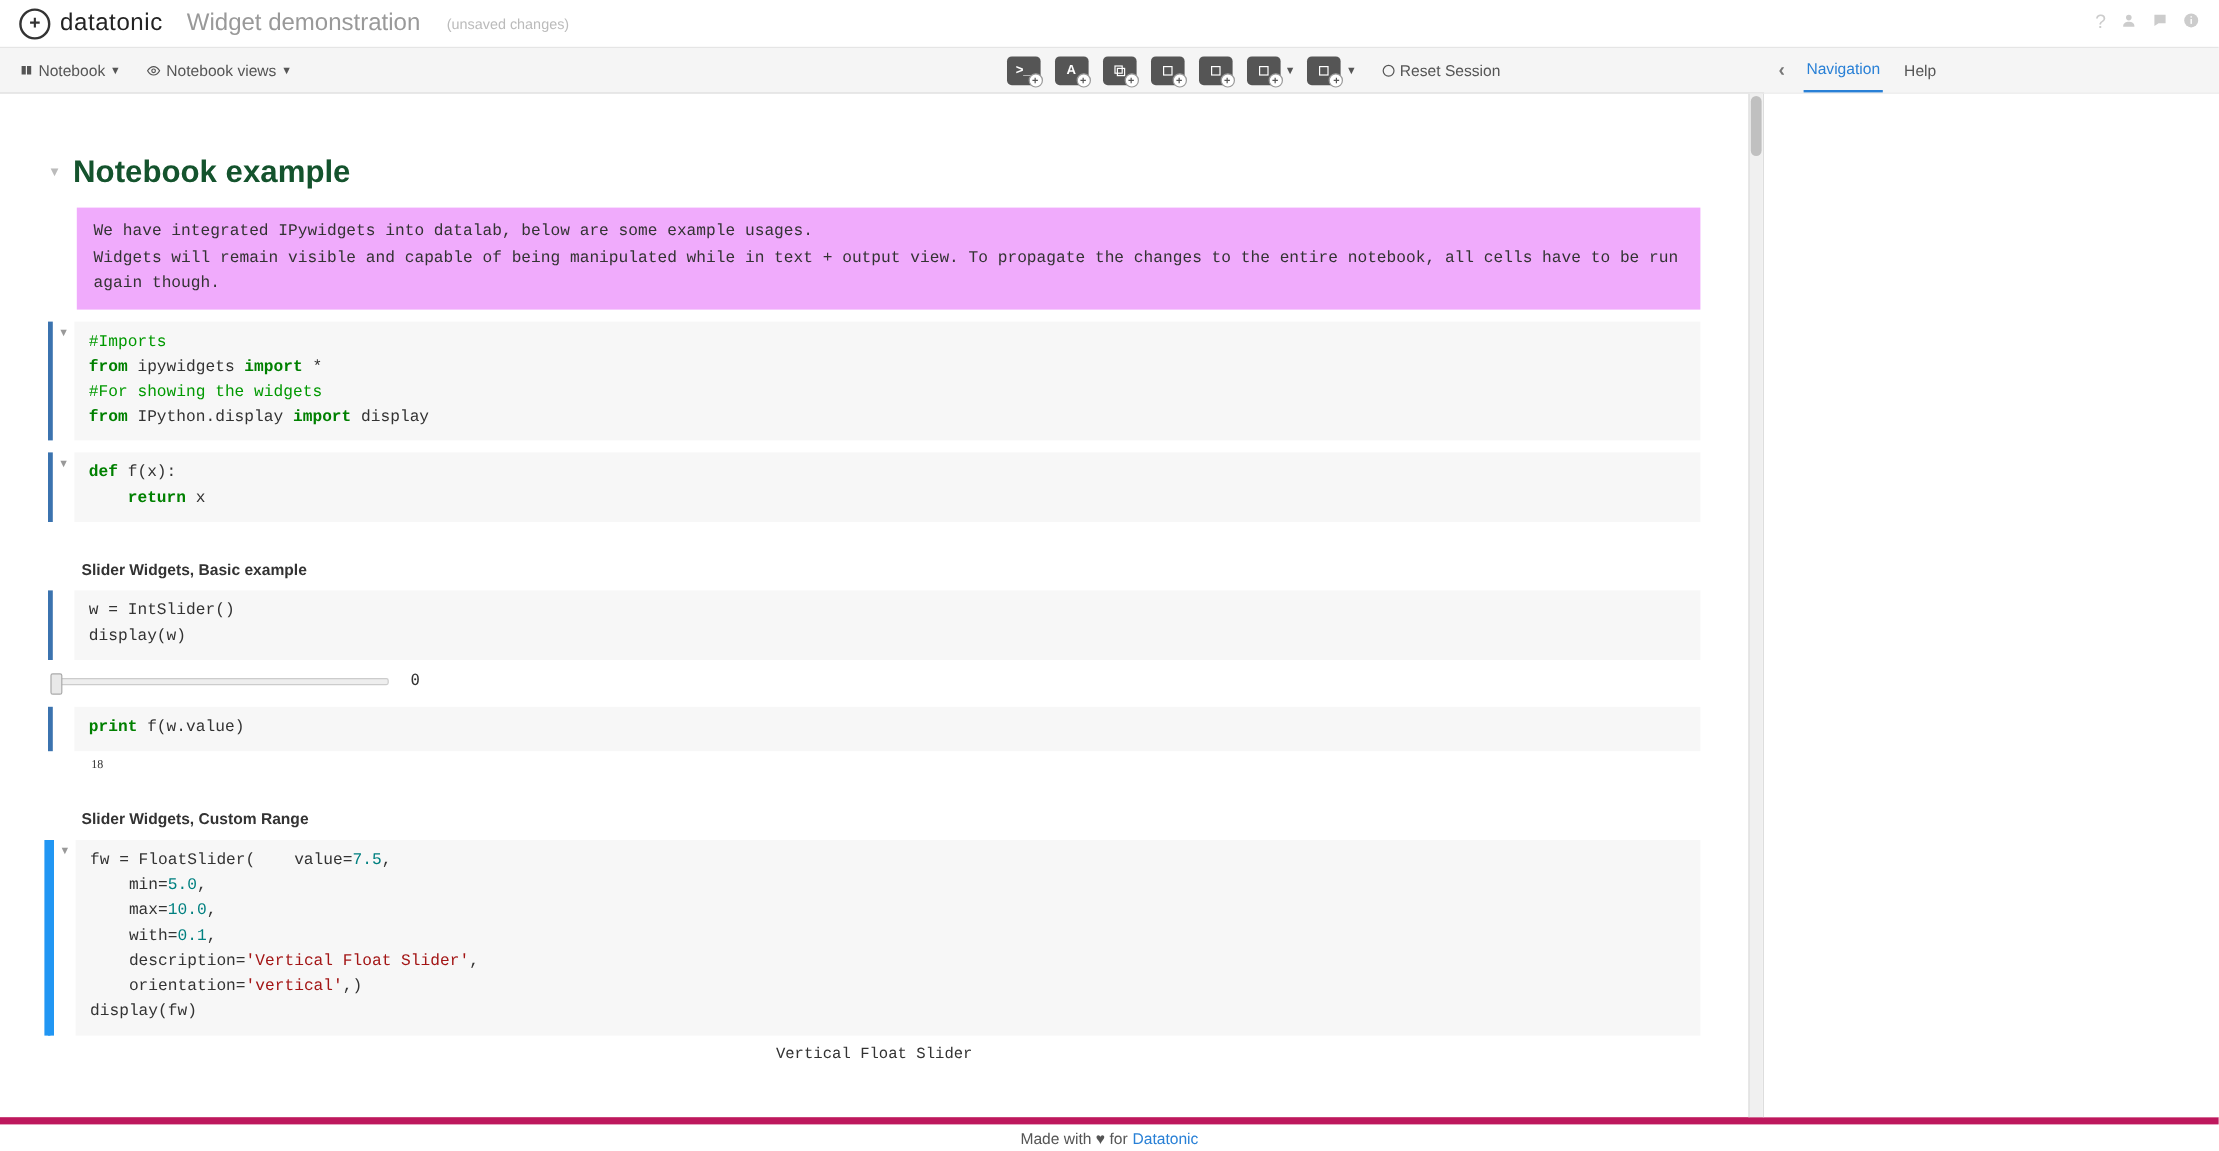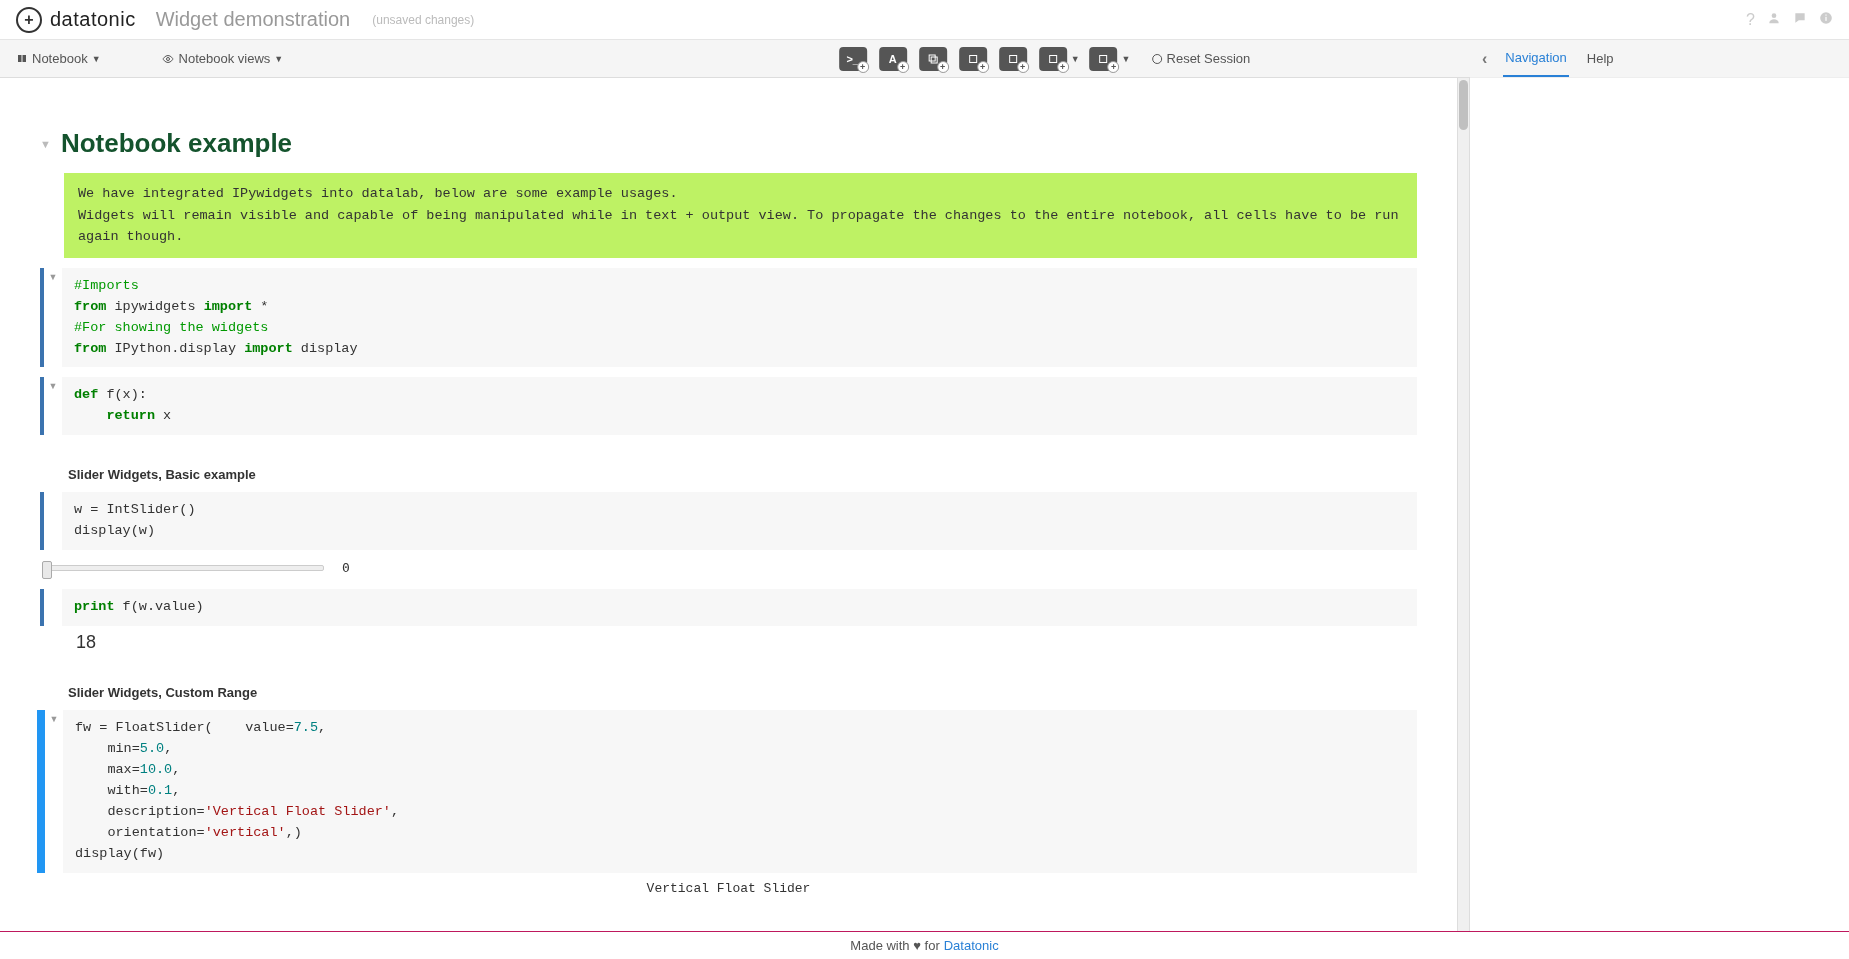--- a/index.html
+++ b/index.html
@@ -7,21 +7,21 @@
   
   .top-header { height: 40px; display: flex; align-items: center; padding: 0 16px; border-bottom: 1px solid #e5e5e5; }
   .logo-group { display: flex; align-items: center; gap: 8px; }
   .logo-circle { width: 26px; height: 26px; border: 2px solid #333; border-radius: 50%; display: flex; align-items: center; justify-content: center; font-weight: bold; font-size: 16px; }
   .logo-text { font-size: 20px; font-weight: 300; letter-spacing: 0.5px; color: #222; }
   .doc-title { margin-left: 20px; color: #999; font-size: 20px; }
   .doc-status { margin-left: 22px; color: #bbb; font-size: 12px; }
   .header-icons { margin-left: auto; display: flex; gap: 12px; color: #ccc; font-size: 16px; }
   .header-icons span { cursor: pointer; }
   
-  .toolbar { height: 38px; background: #f5f5f5; border-bottom: 1px solid #ddd; display: flex; align-items: center; padding: 0 16px; font-size: 13px; color: #555; position: relative; gap: 40px; }
+  .toolbar { height: 38px; background: #f5f5f5; border-bottom: 1px solid #ddd; display: flex; align-items: center; padding: 0 16px; font-size: 13px; color: #555; position: relative; }
   .tb-dropdown { display: flex; align-items: center; gap: 4px; cursor: pointer; margin-right: 20px; }
   .tb-dropdown .caret { font-size: 9px; }
   .tb-center { position: absolute; left: 50%; transform: translateX(-50%); display: flex; align-items: center; gap: 4px; margin-left: 120px; }
   .tb-iconbtn { width: 28px; height: 24px; background: #555; border-radius: 4px; display: flex; align-items: center; justify-content: center; cursor: pointer; position: relative; margin-right: 2px; color:#fff; font-size:11px; font-weight:bold; }
   .tb-iconbtn .sub { position:absolute; bottom:-2px; right:-2px; background:#fff; color:#555; border-radius:50%; width:12px; height:12px; font-size:9px; display:flex; align-items:center; justify-content:center; border:1px solid #999;}
   .tb-iconbtn-wrap { display:flex; align-items:center; margin-right:6px; }
   .tb-iconbtn-wrap .dcaret { font-size:9px; color:#555; margin-left:2px; cursor:pointer; }
   .reset-btn { margin-left: 12px; cursor: pointer; display:flex; align-items:center; gap:4px; }
   .reset-circle { width:10px; height:10px; border:1.5px solid #555; border-radius:50%; display:inline-block; }
   
@@ -32,40 +32,40 @@
   .right-panel { width: 380px; border-left: 1px solid #ddd; padding: 0; background:#fff; }
   .right-panel-header { height: 38px; display:flex; align-items:center; padding: 0 12px; gap: 16px; border-bottom: 1px solid #eee; margin-top:-38px; background:#f5f5f5; position:relative; z-index:2; }
   .rp-back { font-size: 16px; color: #777; cursor:pointer; font-weight:bold; }
   .rp-tab { font-size: 13px; cursor:pointer; padding: 10px 2px; color:#555; }
   .rp-tab.active { color: #2980d6; border-bottom: 2px solid #2980d6; font-weight:500; }
   
   .nb-title-row { display:flex; align-items:center; gap: 10px; margin: 30px 0 14px 0; }
   .nb-title-caret { color:#bbb; font-size:11px; cursor:pointer; }
   .nb-title { font-size: 26px; font-weight: 700; color:#14532d; }
   
-  .md-block { background: #bef264; padding: 10px 14px; font-family: "Menlo","Consolas","Courier New",monospace; font-size: 13.5px; line-height: 1.6; color:#333; white-space: pre-wrap; margin-left: 24px; }
+  .md-block { background: #f0abfc; padding: 10px 14px; font-family: "Menlo","Consolas","Courier New",monospace; font-size: 13.5px; line-height: 1.6; color:#333; white-space: pre-wrap; margin-left: 24px; }
   
   .code-cell { margin: 10px 0 6px 0; display:flex; align-items:stretch; }
   .cell-marker { width: 4px; background: #3b73af; flex-shrink:0; }
   .cell-marker.running { background: #2196f3; box-shadow: -3px 0 0 #2196f3; width:5px; }
   .cell-fold { width: 18px; display:flex; align-items:flex-start; justify-content:center; padding-top:4px; color:#999; font-size:9px; cursor:pointer; }
   .code-body { flex:1; background:#f7f7f7; padding: 8px 12px; font-family: "Menlo","Consolas","Courier New",monospace; font-size: 13.5px; line-height: 1.55; white-space: pre; overflow-x:auto; }
   
   .subheading { font-size: 13px; font-weight:600; color:#333; margin: 32px 0 10px 28px; }
   
   .slider-row { display:flex; align-items:center; margin: 10px 0 14px 4px; }
   .slider-track { width: 280px; height: 6px; background:#eee; border:1px solid #ccc; border-radius:2px; position:relative; }
   .slider-thumb { position:absolute; top:-5px; left:-3px; width:10px; height:18px; background:#e9e9e9; border:1px solid #aaa; border-radius:2px; cursor:grab; }
   .slider-val { margin-left:18px; font-family:monospace; font-size:13px; }
   
-  .output-text { margin: 6px 0 6px 36px; font-family: Liberation Sans, sans-serif; font-size:18px; }
+  .output-text { margin: 6px 0 6px 36px; font-family: Liberation Serif, serif; font-size:10px; }
   
   .centered-label { text-align:center; font-size:13px; color:#333; margin-top:8px;font-family:Liberation Mono, monospace; }
   
-  .footer { height:28px; display:flex; align-items:center; justify-content:center; font-size:13px; color:#555; border-top:1px solid #be185d; }
+  .footer { height:28px; display:flex; align-items:center; justify-content:center; font-size:13px; color:#555; border-top:6px solid #be185d; }
   .footer a { color:#2980d6; text-decoration:none; margin-left:4px; }
   
   
   .c-comment { color:#090; }
   .c-kw { color:#008000; font-weight:bold; }
   .c-num { color:#008080; }
   .c-str { color:#a31515; }
   
   .book-icon { display:inline-block; width:12px; height:12px; }
 </style>

